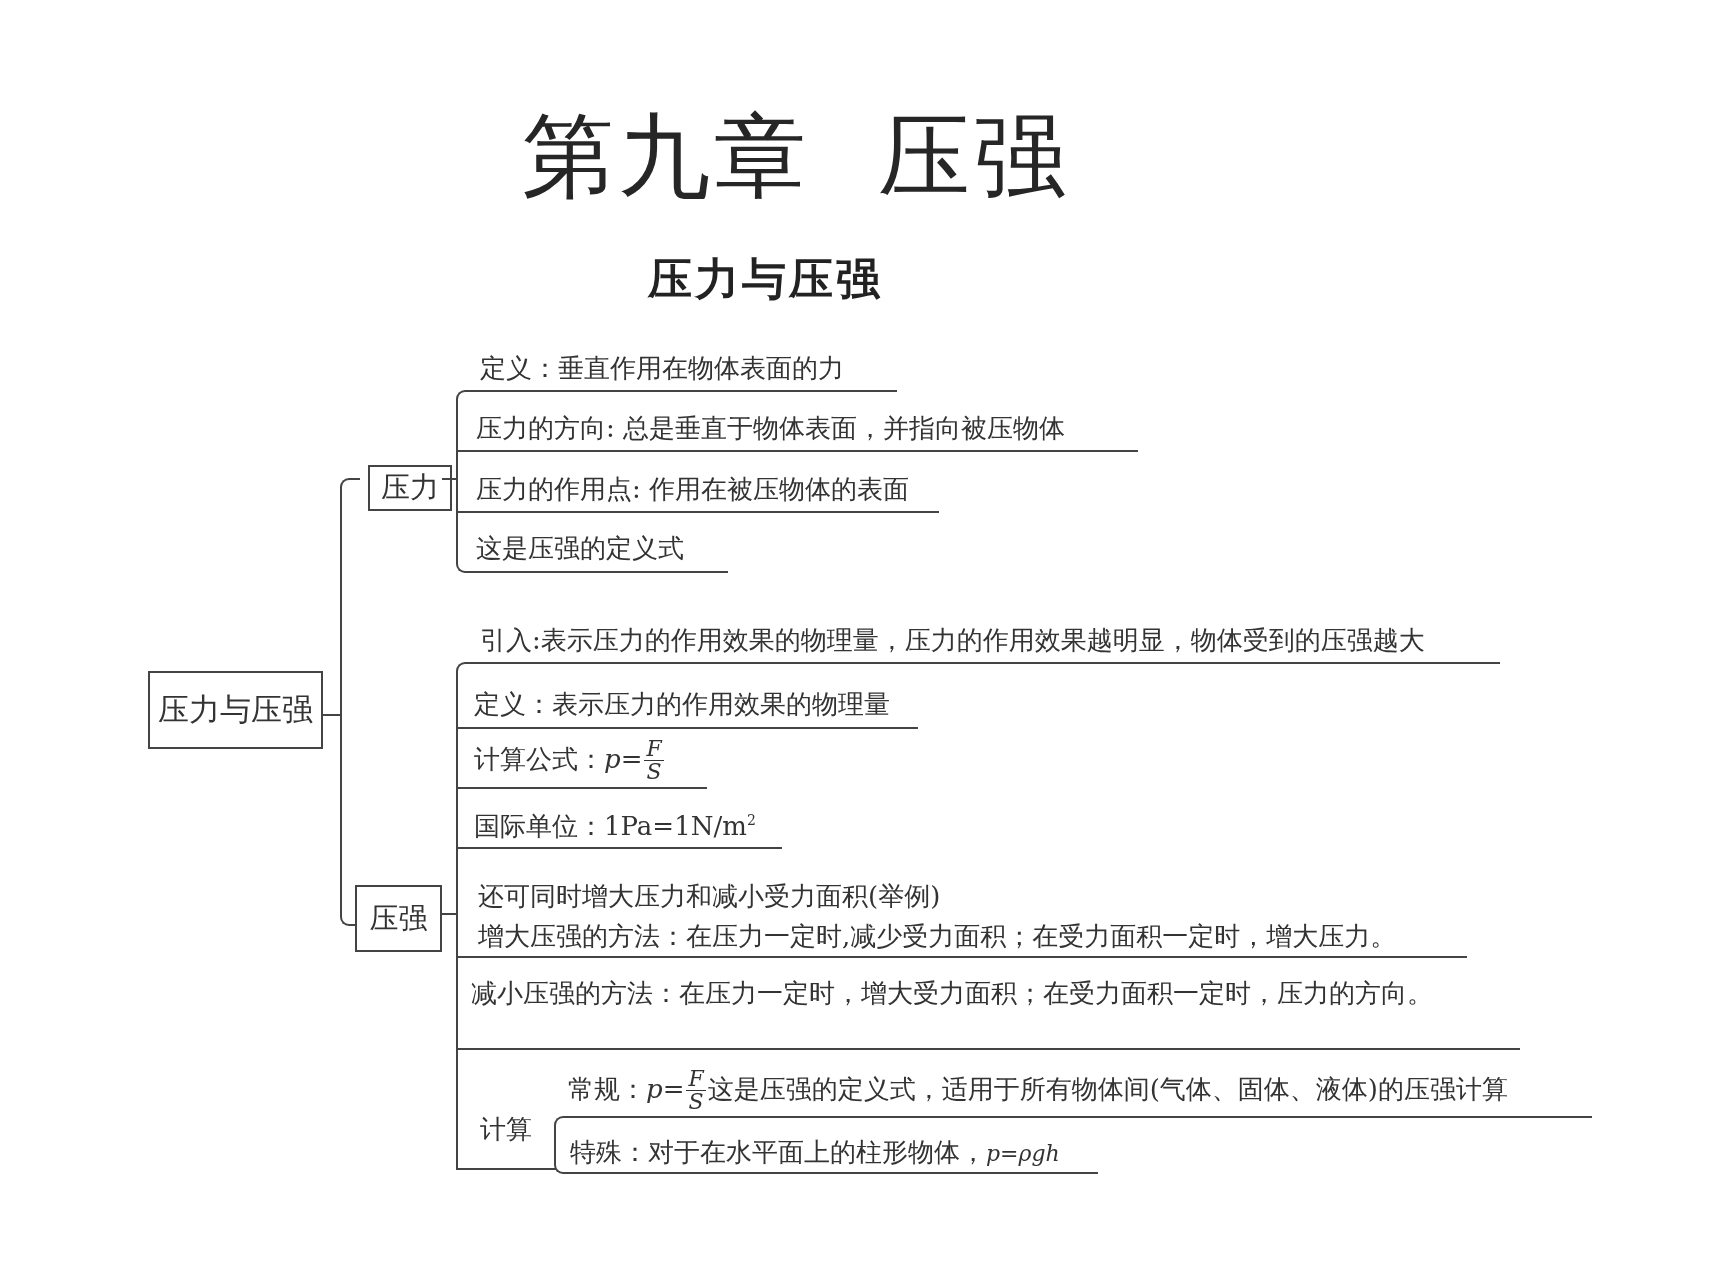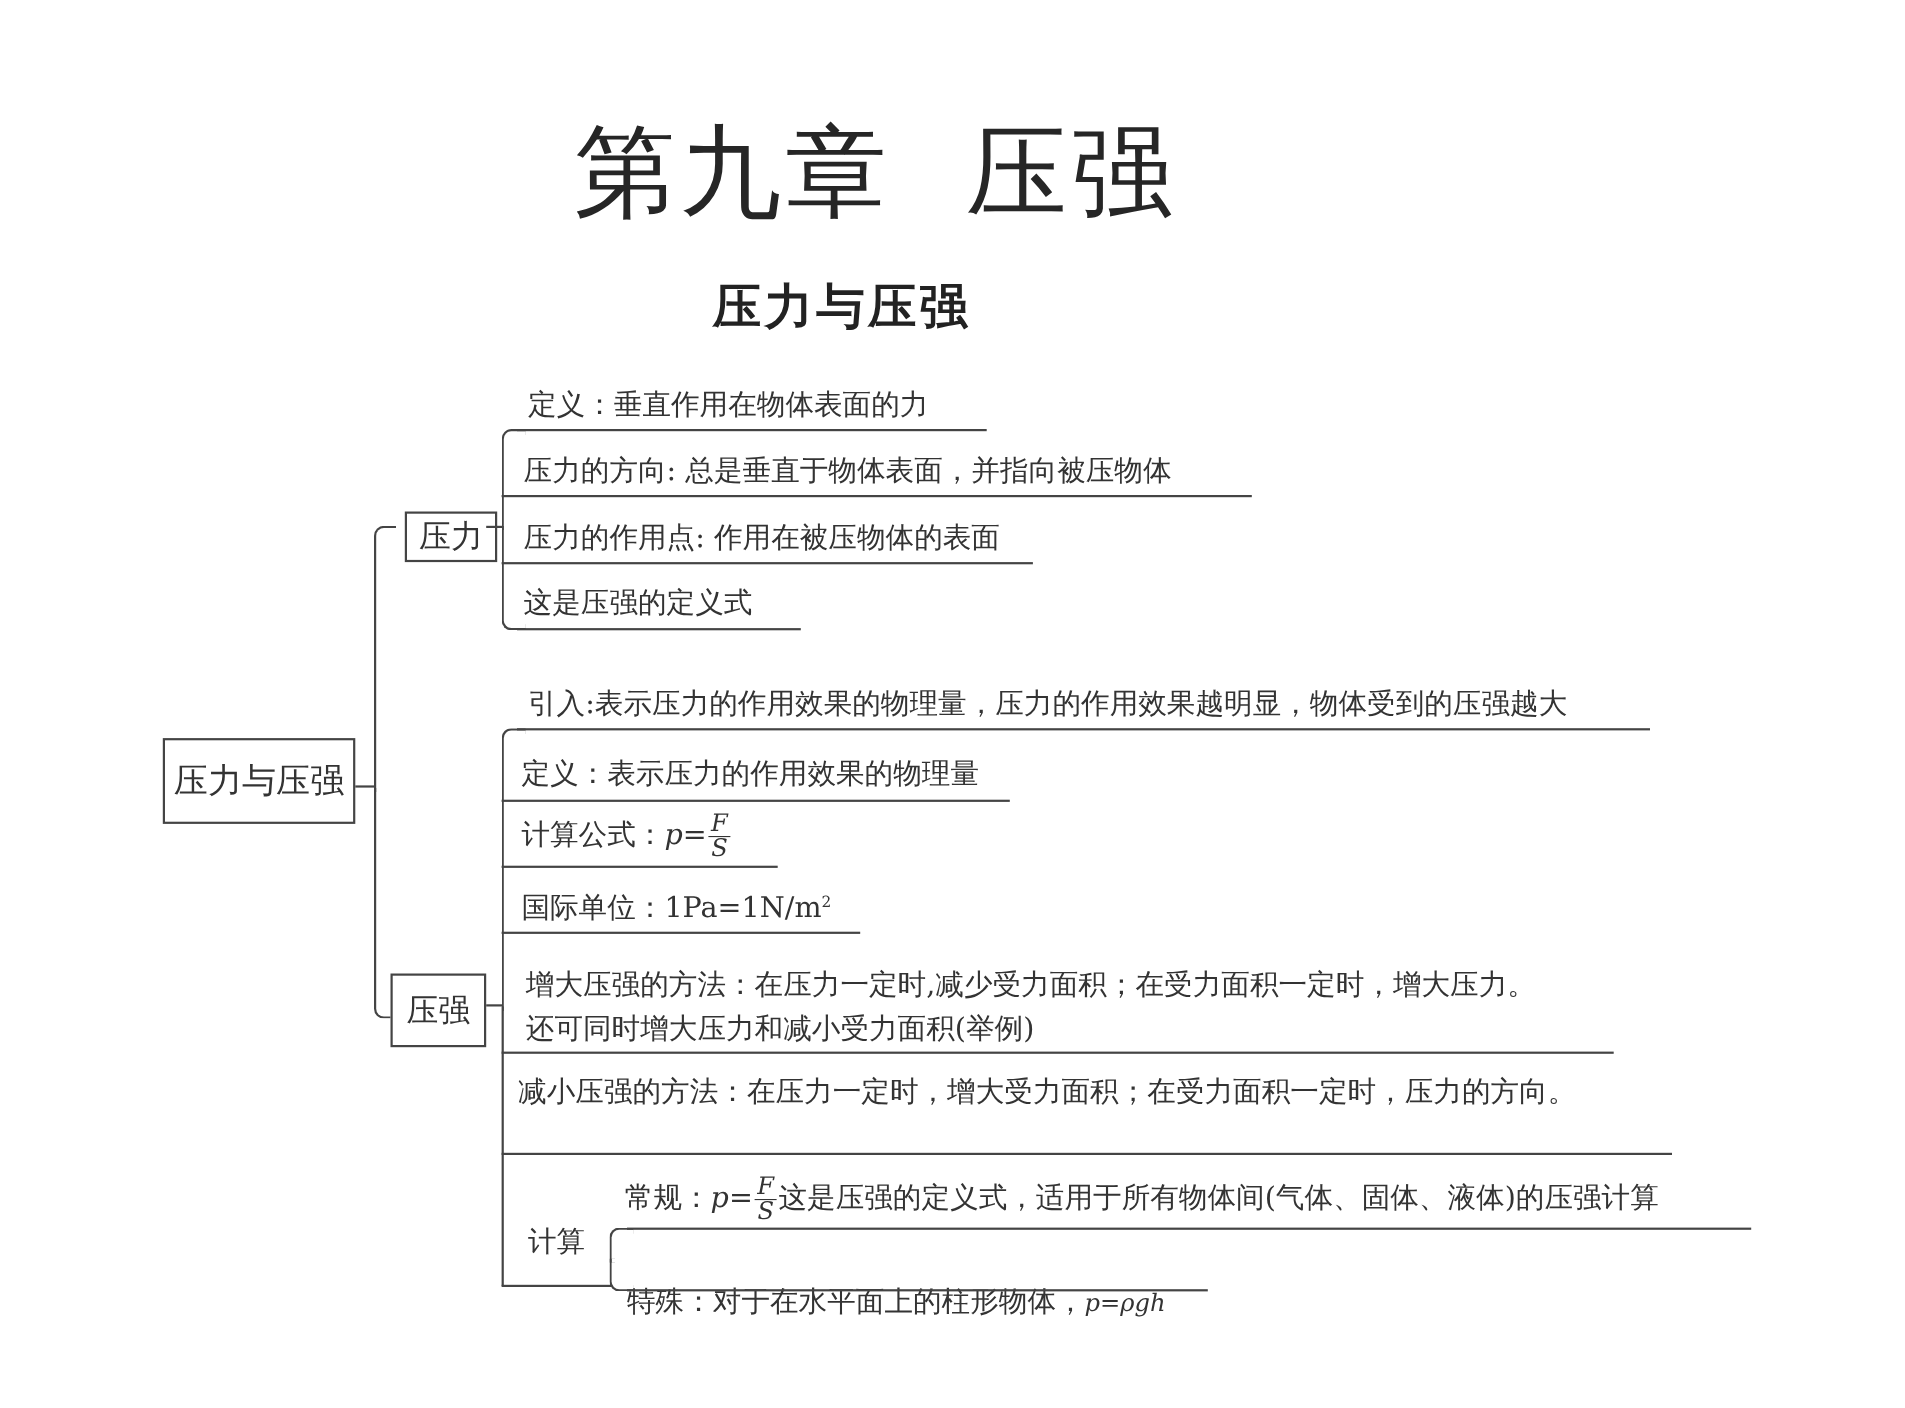--- a/index.html
+++ b/index.html
@@ -84,22 +84,22 @@
     </span>
 </div>
 <div class="abs hl" style="left:456px; top:787px; width:251px;"></div>
 
 <div class="abs txt" style="left:474px; top:810px;">
   <span>国际单位：</span><span>1Pa=1N/m</span><sup>2</sup>
 </div>
 <div class="abs hl" style="left:456px; top:847px; width:326px;"></div>
 
 <div class="abs txt" style="left:478px; top:876px; line-height:40px;">
+  <div>还可同时增大压力和减小受力面积(举例)</div>
   <div>增大压强的方法：在压力一定时,减少受力面积；在受力面积一定时，增大压力。</div>
-  <div>还可同时增大压力和减小受力面积(举例)</div>
 </div>
 <div class="abs hl" style="left:456px; top:956px; width:1011px;"></div>
 
 <div class="abs txt" style="left:471px; top:978px; line-height:30px;">
   <div>减小压强的方法：在压力一定时，增大受力面积；在受力面积一定时，压力的方向。</div>
 </div>
 <div class="abs hl" style="left:456px; top:1048px; width:1064px;"></div>
 
 <div class="abs txt" style="left:480px; top:1113px;">计算</div>
 <div class="abs hl" style="left:456px; top:1168px; width:100px;"></div>
@@ -107,16 +107,16 @@
 <div class="abs corner-bl" style="left:554px; top:1144px; width:20px; height:28px;"></div>
 
 <div class="abs txt" style="left:568px; top:1068px;">
   <span>常规：</span><span class="it">p=</span><span class="frac">
       <span class="num">F</span>
       <span class="den">S</span>
     </span><span>这是压强的定义式，适用于所有物体间(气体、固体、液体)的压强计算</span>
 </div>
 <div class="abs hl" style="left:570px; top:1116px; width:1022px;"></div>
 
-<div class="abs txt" style="left:570px; top:1168px;text-align:center;">
+<div class="abs txt" style="left:570px; top:1136px;text-align:center;">
   <span>特殊：对于在水平面上的柱形物体，</span><span class="it" style="font-size:22px;">p=ρgh</span>
 </div>
 <div class="abs hl" style="left:570px; top:1172px; width:528px;"></div>
 
 </body></html>

